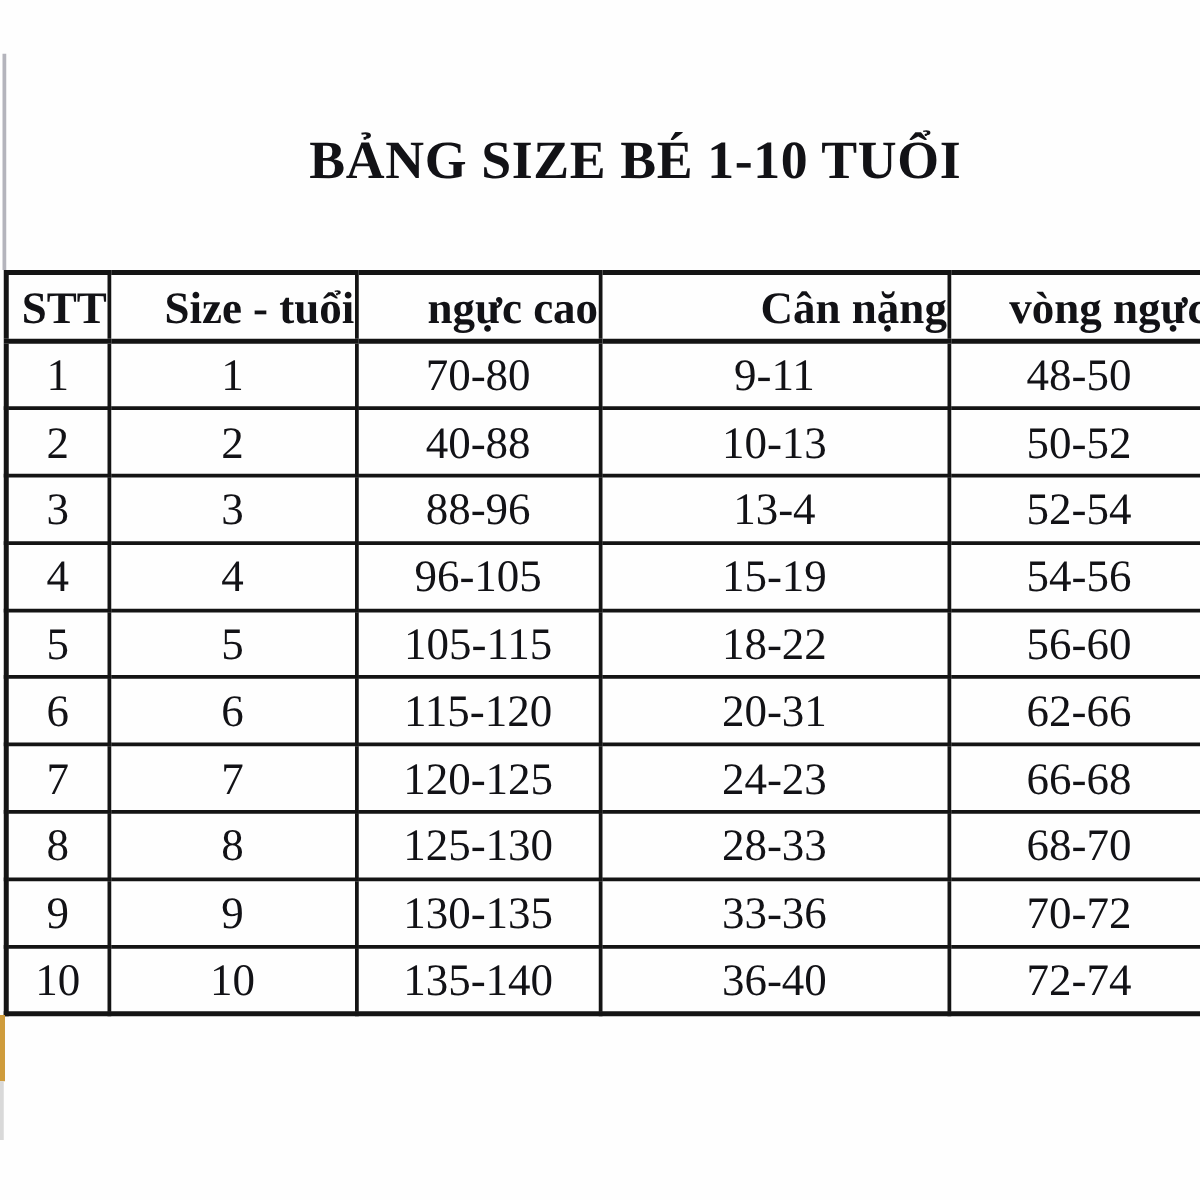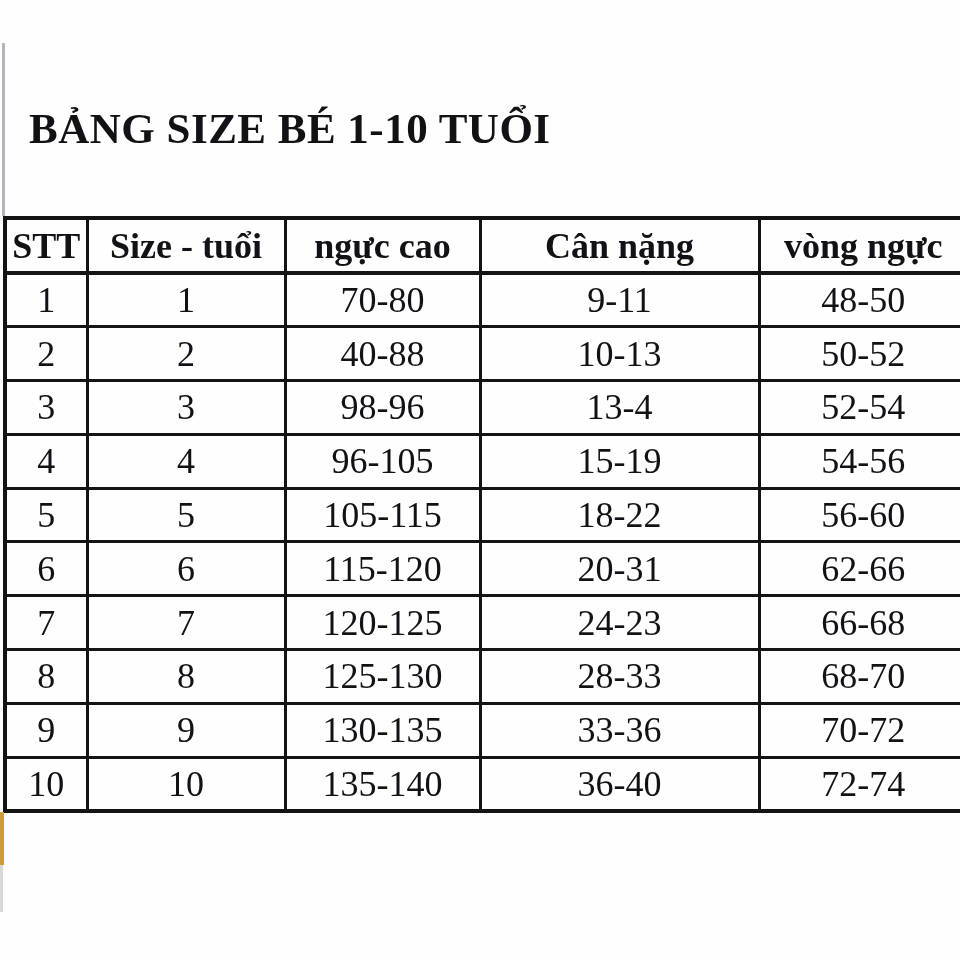--- a/index.html
+++ b/index.html
@@ -15,26 +15,25 @@
   .stage {
     position: relative;
     width: 960px;
     height: 960px;
   }
   .title {
     position: absolute;
     left: 0;
     top: 104px;
     width: 769px;
-    text-align: left;
+    text-align: right;
     font-size: 43px;
     font-weight: bold;
     letter-spacing: 0.5px;
     line-height: 50px;
-    padding-left: 29px;
   }
   .unit-note {
     position: absolute;
     top: 169px;
     right: 42px;
     font-size: 37px;
     line-height: 42px;
     text-align: right;
   }
   table.size-table {
@@ -56,20 +55,21 @@
     overflow: hidden;
     white-space: nowrap;
   }
   table.size-table thead tr {
     height: 55px;
   }
   table.size-table th {
     font-weight: bold;
     border-top-width: 4px;
     border-bottom-width: 4px;
+    text-align: right;
   }
   table.size-table tbody tr {
     height: 53.8px;
   }
   .edge-line-top {
     position: absolute;
     left: 2px;
     top: 43px;
     width: 3px;
     height: 173px;
@@ -127,21 +127,21 @@
         <tr>
           <td>2</td>
           <td>2</td>
           <td>40-88</td>
           <td>10-13</td>
           <td>50-52</td>
         </tr>
         <tr>
           <td>3</td>
           <td>3</td>
-          <td>98-96</td>
+          <td>88-96</td>
           <td>13-4</td>
           <td>52-54</td>
         </tr>
         <tr>
           <td>4</td>
           <td>4</td>
           <td>96-105</td>
           <td>15-19</td>
           <td>54-56</td>
         </tr>

